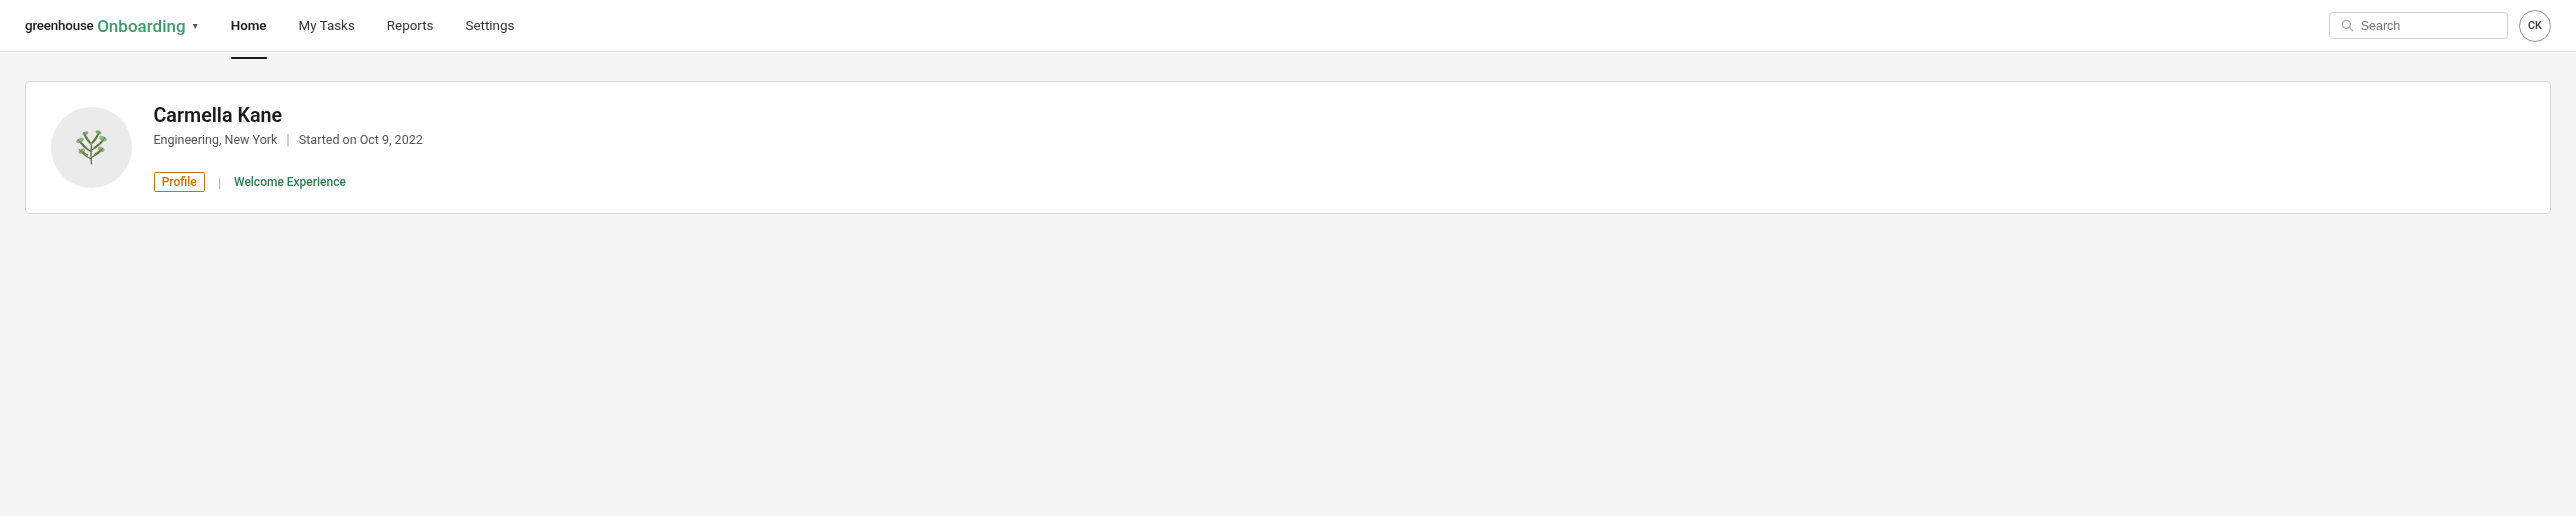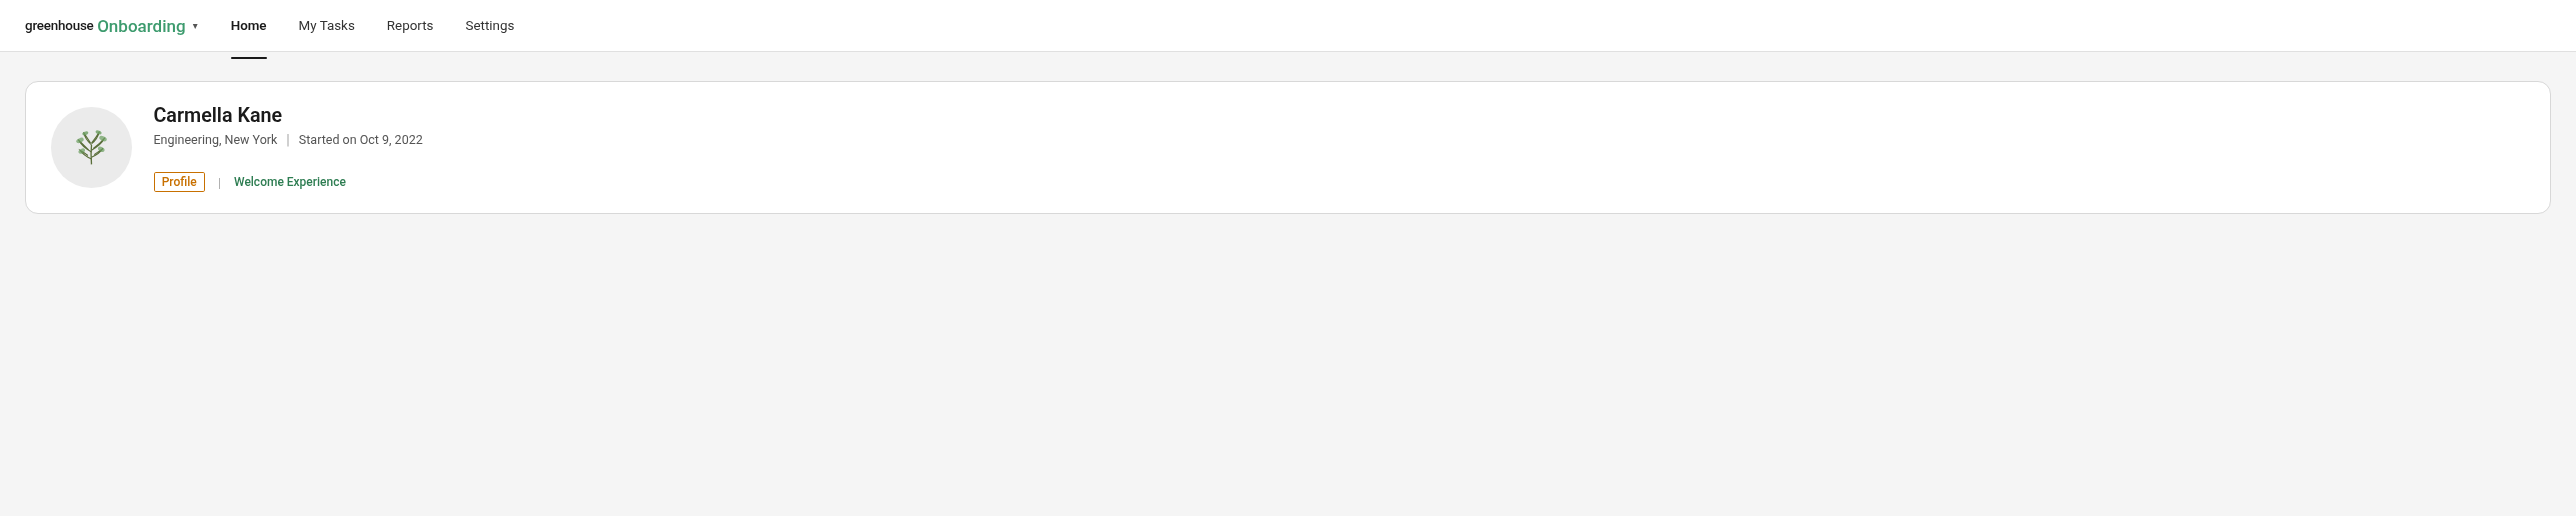--- a/index.html
+++ b/index.html
@@ -145,21 +145,21 @@
       font-weight: 700;
       color: #1a1a1a;
       margin-bottom: 21.5px;
       line-height: 1.1;
     }
 
     
     .employee-card {
       background: #ffffff;
       border: 0.9px solid #d8d8d8;
-      border-radius: 13px;
+      border-radius: 5px;
       padding: 21.5px 25px;
       display: flex;
       align-items: center;
       gap: 21.5px;
       max-width: 100%;
     }
 
     .avatar-circle {
       width: 81px;
       height: 81px;
@@ -243,20 +243,30 @@
     <span class="logo-chevron">▾</span>
   </div>
 
   <ul class="nav-links">
     <li class="nav-link active">Home</li>
     <li class="nav-link">My Tasks</li>
     <li class="nav-link">Reports</li>
     <li class="nav-link">Settings</li>
   </ul>
 
+  <div class="nav-right">
+    <div class="search-box">
+      <svg class="search-icon-svg" width="12.5" height="12.5" viewBox="0 0 14 14" fill="none">
+        <circle cx="6" cy="6" r="4.5" stroke="#aaa" stroke-width="1.5"></circle>
+        <line x1="9.5" y1="9.5" x2="13" y2="13" stroke="#aaa" stroke-width="1.5" stroke-linecap="round"></line>
+      </svg>
+      <input class="search-input" type="text" placeholder="Search" style="">
+    </div>
+    <div class="user-avatar">CK</div>
+  </div>
 </nav>
 
 <div class="main-content">
 
   <div class="employee-card">
 
     <div class="avatar-circle">
       <svg class="plant-svg" viewBox="0 0 62 62" fill="none" xmlns="http://www.w3.org/2000/svg">
 
         <g stroke="#4a7c4e" stroke-width="1.2" fill="none">

